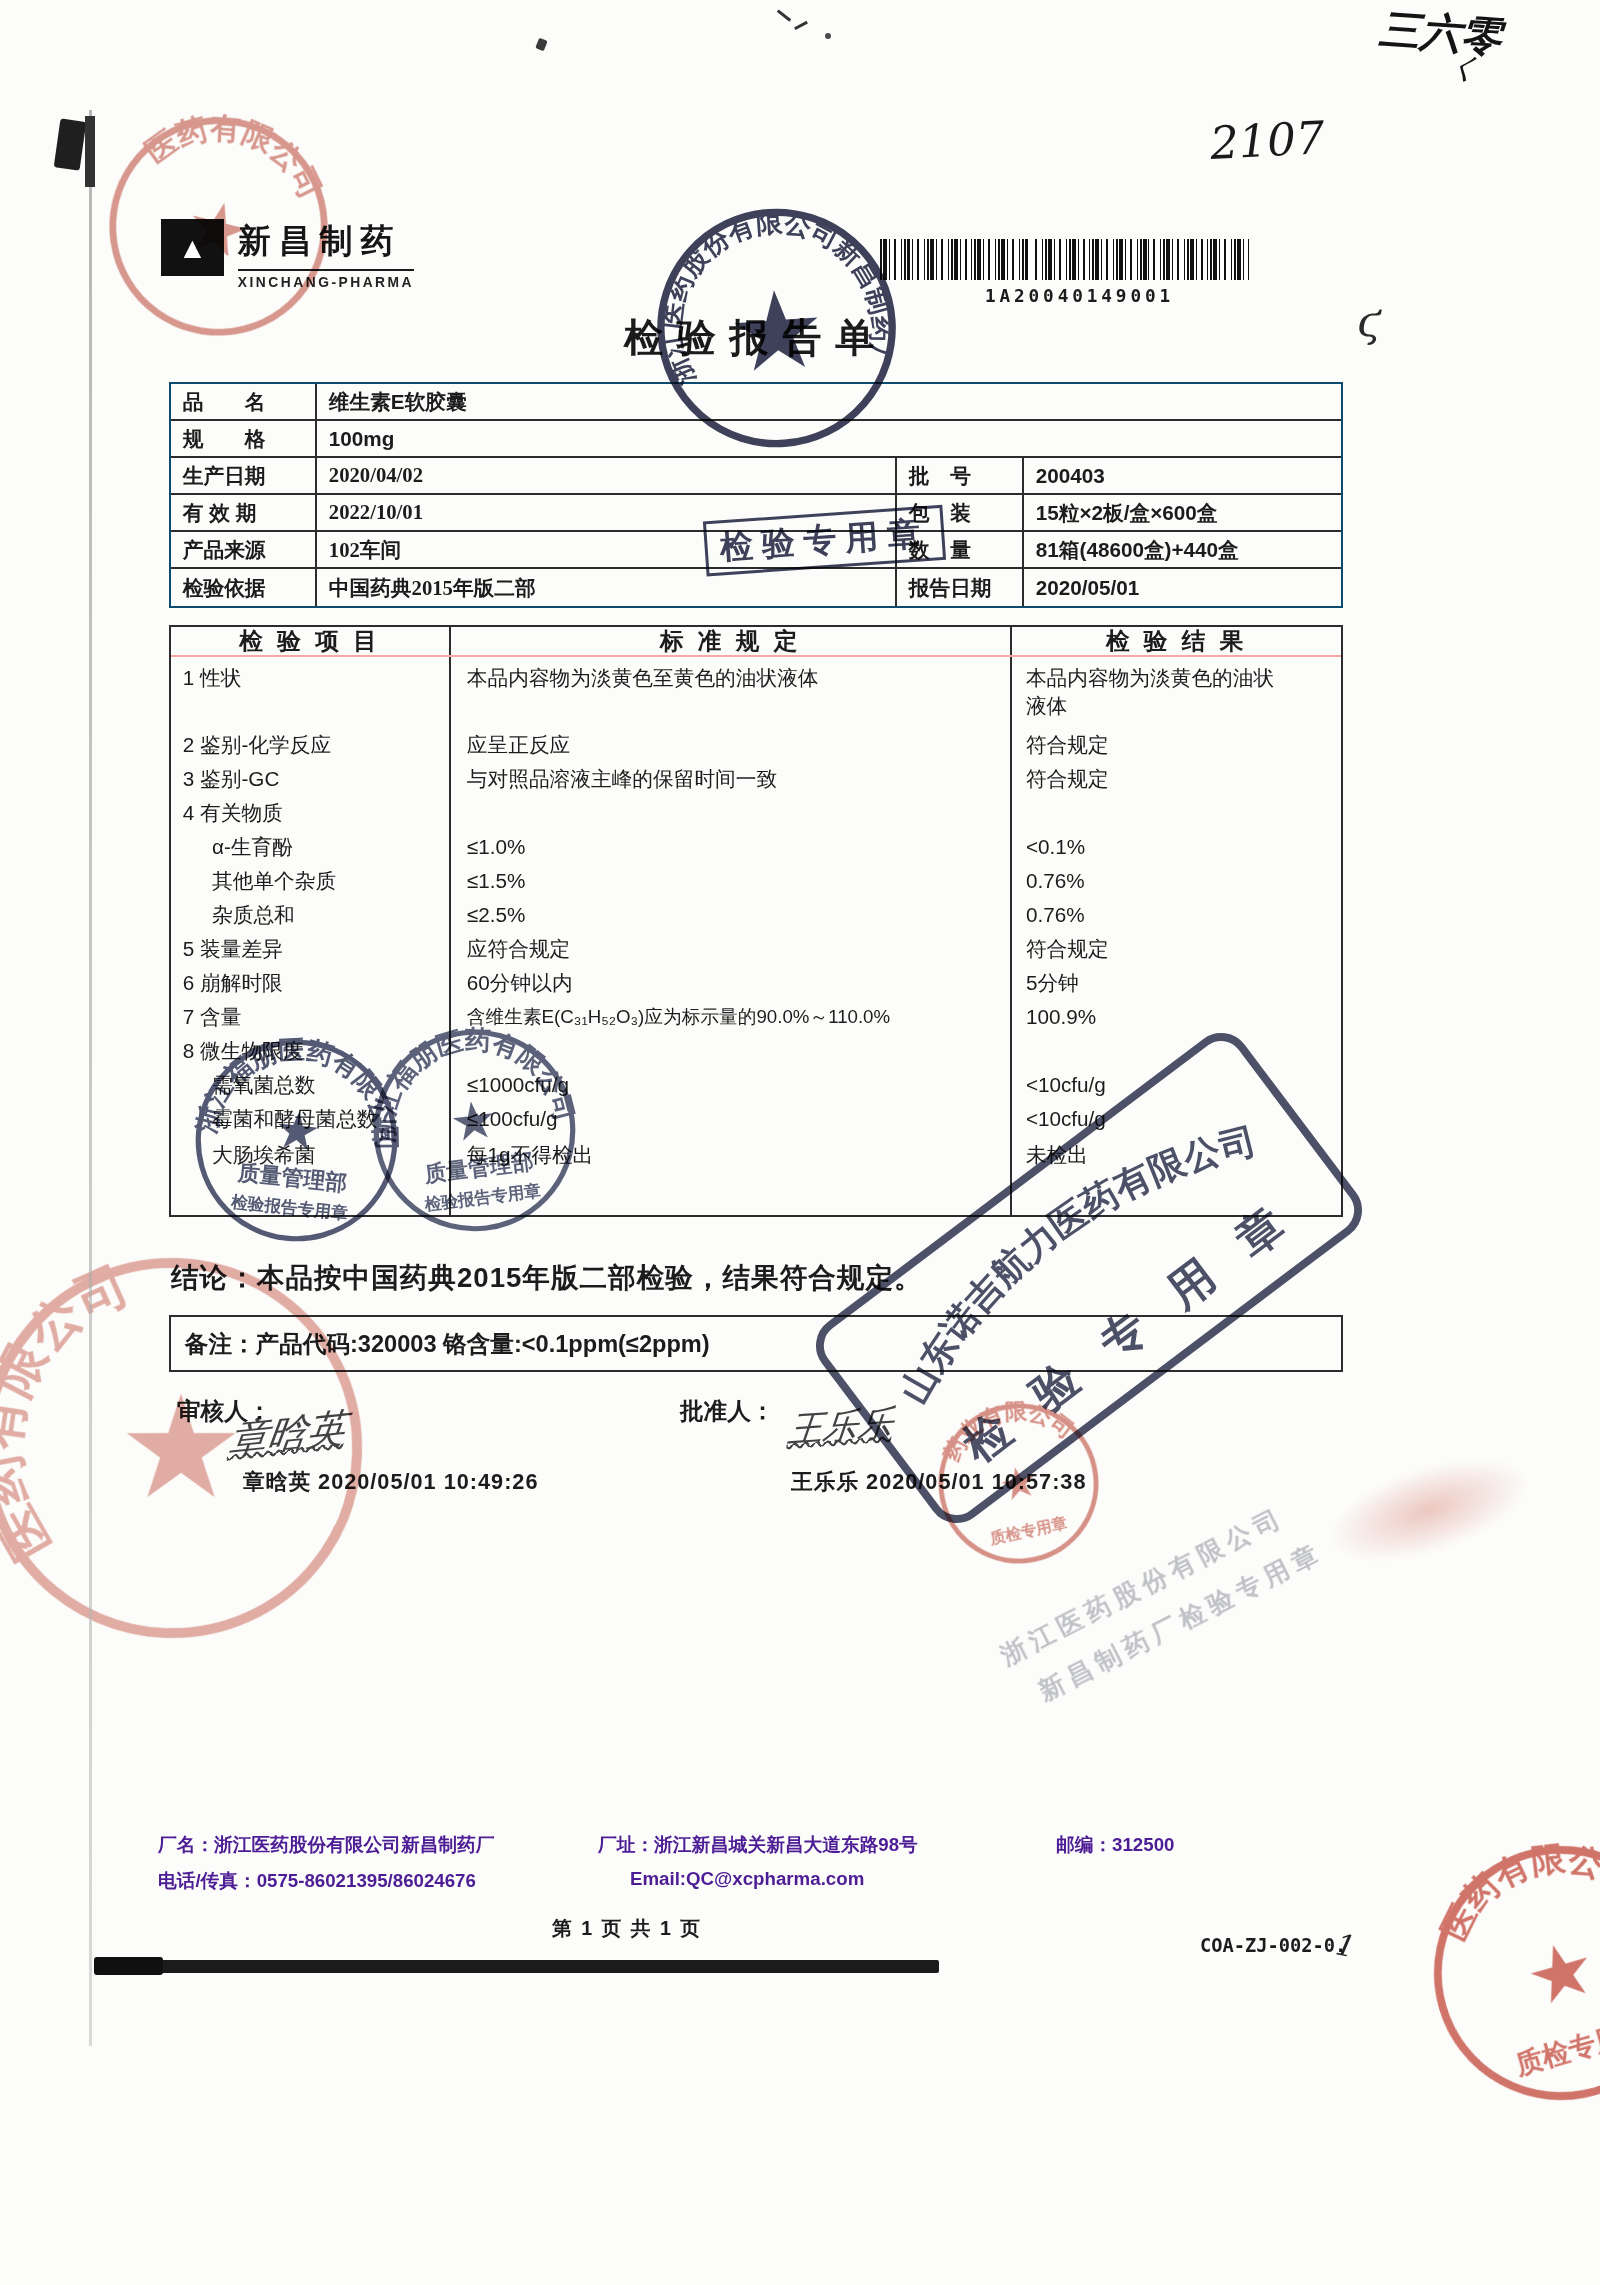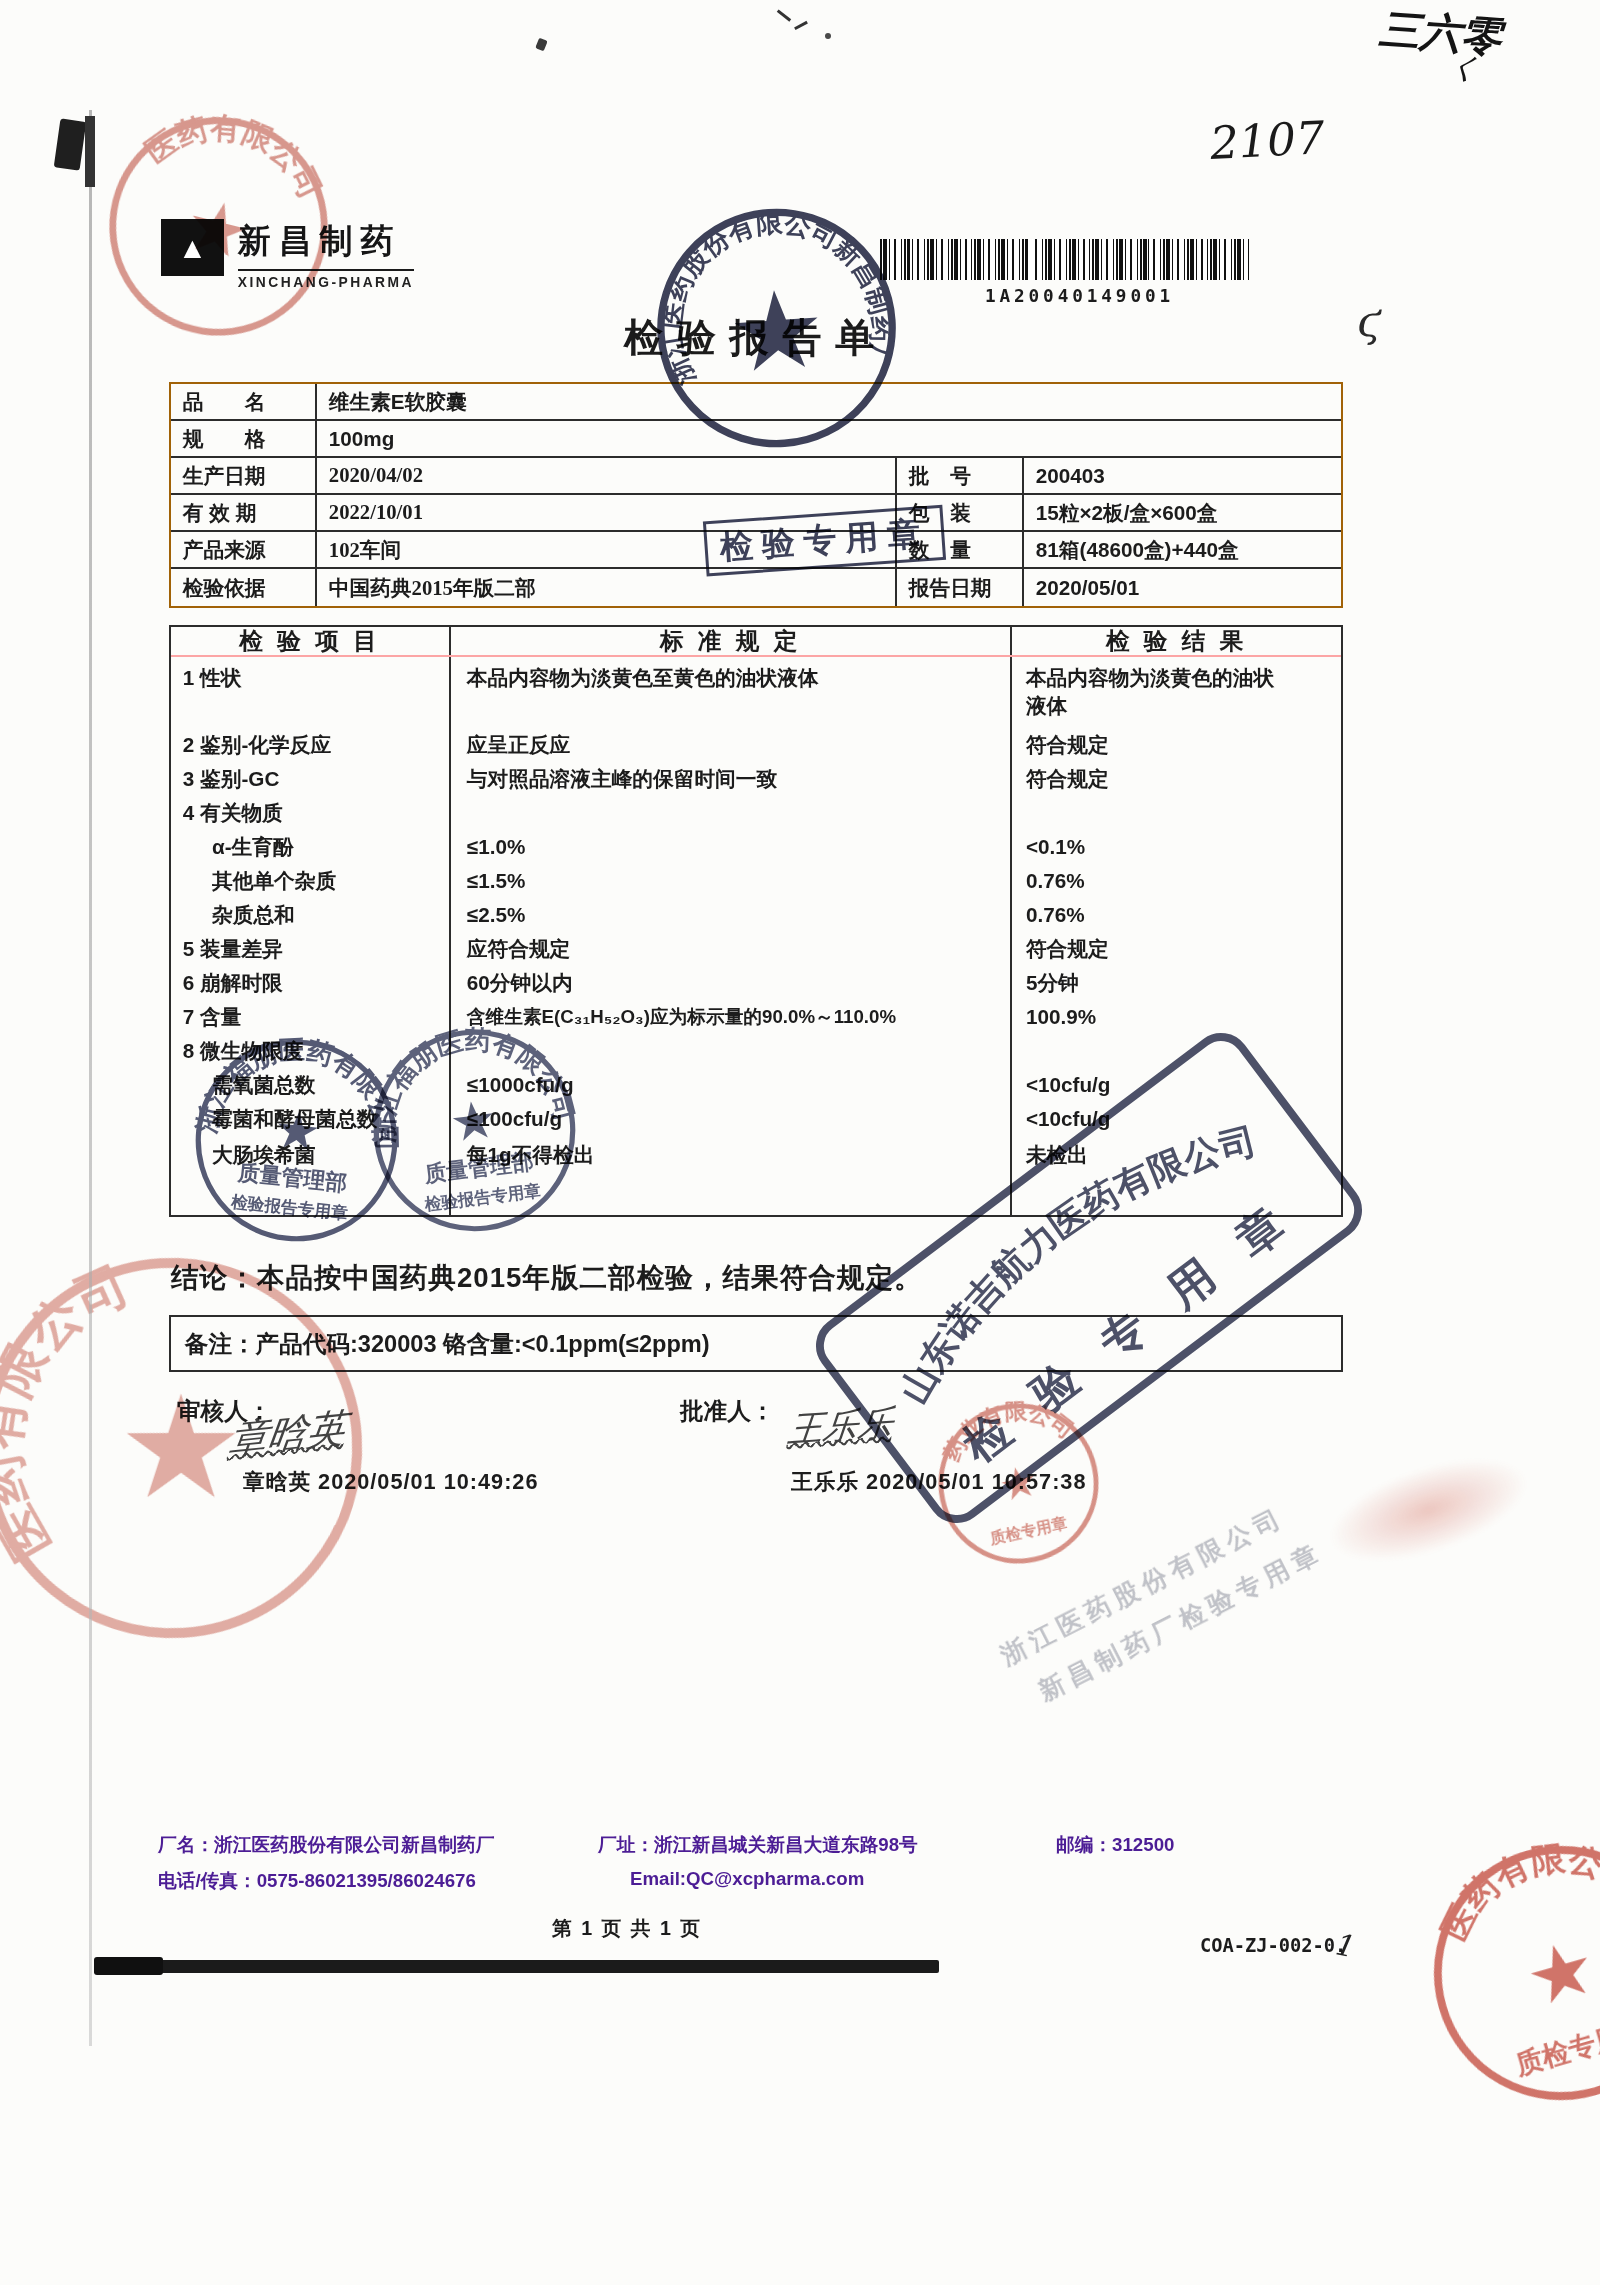--- a/index.html
+++ b/index.html
@@ -12,40 +12,40 @@
   .logo { display:flex; gap:13.8px; align-items:flex-start; }
   .logo-mark { width:63px; height:57px; background:#111; display:flex; align-items:center; justify-content:center; color:#fff; font-size:29.6px; }
   .company-cn { font-size:33px; font-weight:700; letter-spacing:7.9px; color:#161616; }
   .company-en { display:inline-block; font-size:13.8px; font-weight:700; letter-spacing:2.5px; color:#222; border-top:2px solid #1a1a1a; margin-top:4.9px; padding-top:3.9px; }
   .barcode { width:369px; height:41px;
     background:repeating-linear-gradient(90deg,#111 0 2px,#fff 2px 3px,#111 3px 6.9px,#fff 6.9px 8.9px,#111 8.9px 9.9px,#fff 9.9px 13.8px,#111 13.8px 15.8px,#fff 15.8px 20.7px,#111 20.7px 21.7px,#fff 21.7px 23.6px); }
   .barcode-num { width:369px; text-align:center; font-family:"DejaVu Sans Mono",monospace; font-size:17.7px; letter-spacing:3.9px; font-weight:600; }
   .doc-title { width:1174px; text-align:center; font-size:39px; font-weight:700; letter-spacing:13.8px; color:#1b1b1b; }
 
   
-  .ptable { position:absolute; left:169px; top:382px; width:1174px; border:2px solid #a16207; background:transparent; }
+  .ptable { position:absolute; left:169px; top:382px; width:1174px; border:2px solid #0c4a6e; background:transparent; }
   .prow { display:flex; border-bottom:2px solid #2c2c2c; height:37px; font-size:20.7px; font-weight:700; }
   .prow:last-child { border-bottom:none; }
   .pcell { display:flex; align-items:center; padding:0 11.8px; border-right:2px solid #2c2c2c; height:100%; white-space:nowrap; }
   .pl  { width:146px; }
   .pv1 { width:580px;font-family:Liberation Serif, serif; }
   .pl2 { width:127px; }
   .pv2 { flex:1; border-right:none; }
   .pv-full { flex:1; border-right:none; }
 
   
   .itable { position:absolute; left:169px; top:625px; width:1174px; border:2px solid #2c2c2c; }
   .ihead { display:flex; height:30px; border-bottom:2px solid #fca5a5; }
   .ihc { display:flex; align-items:center; justify-content:center; font-size:23.6px; font-weight:700; letter-spacing:3.9px; border-right:2px solid #2c2c2c; }
   .ihc:last-child { border-right:none; }
   .ibody { display:flex; }
   .icol { display:flex; flex-direction:column; border-right:2px solid #2c2c2c; }
   .icol:last-child { border-right:none; }
   .w1 { width:281px; } .w2 { width:563px; } .w3 { width:330px; }
-  .ln { height:34px; display:flex; align-items:center; font-size:20.7px; font-weight:700; padding-left:11.8px; white-space:pre-line; }
+  .ln { height:34px; display:flex; align-items:center; font-size:20.7px; font-weight:400; padding-left:11.8px; white-space:pre-line; }
   .icol.c2 .ln { padding-left:15.8px; }
   .icol.c3 .ln { padding-left:13.8px; }
   .ln.ind { padding-left:41px; }
   .ln.tall { height:71px; align-items:flex-start; padding-top:6.9px; }
   .ln.last { height:79px; align-items:flex-start; padding-top:4.9px; }
   .ln.fit { font-size:18.7px; }
 
   .conclusion { font-size:27.6px; font-weight:700; letter-spacing:1px; white-space:nowrap; }
   .remarks-box { position:absolute; left:169px; top:1315px; width:1174px; height:57px; border:2px solid #2c2c2c; display:flex; align-items:center; padding-left:13.8px; font-size:23.6px; font-weight:700; }
   .sign-label { font-size:23.6px; font-weight:700; }

